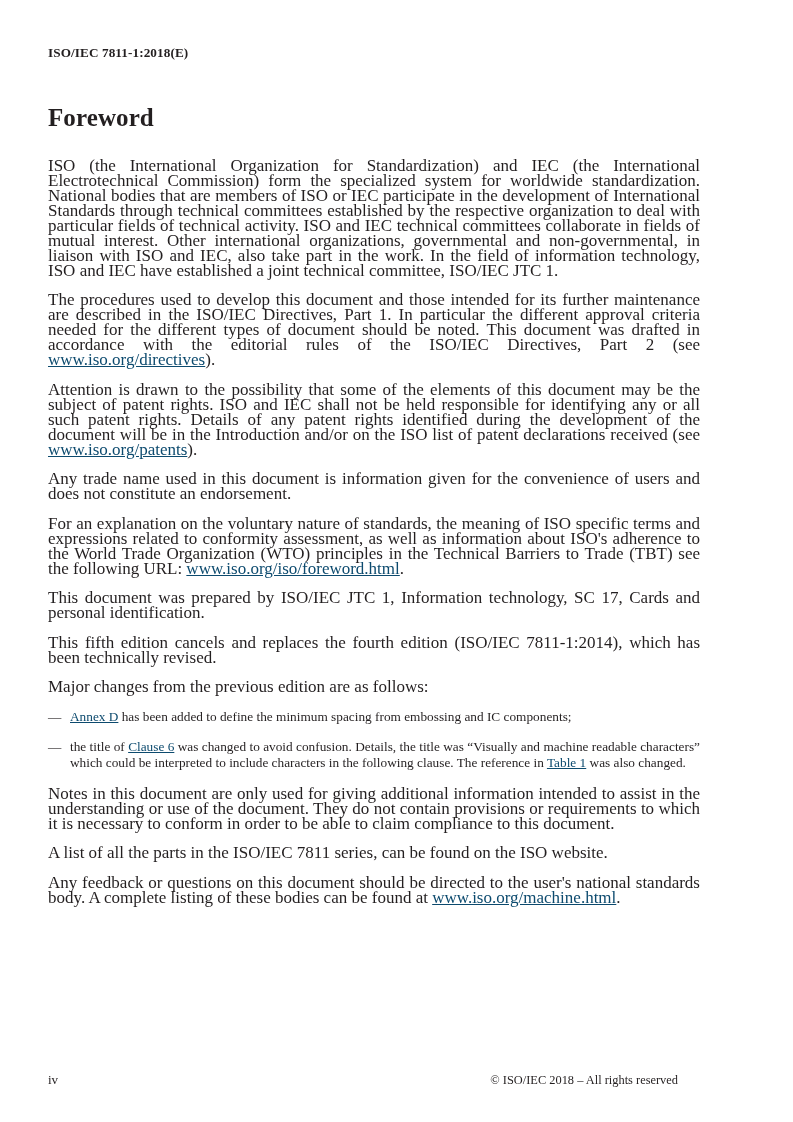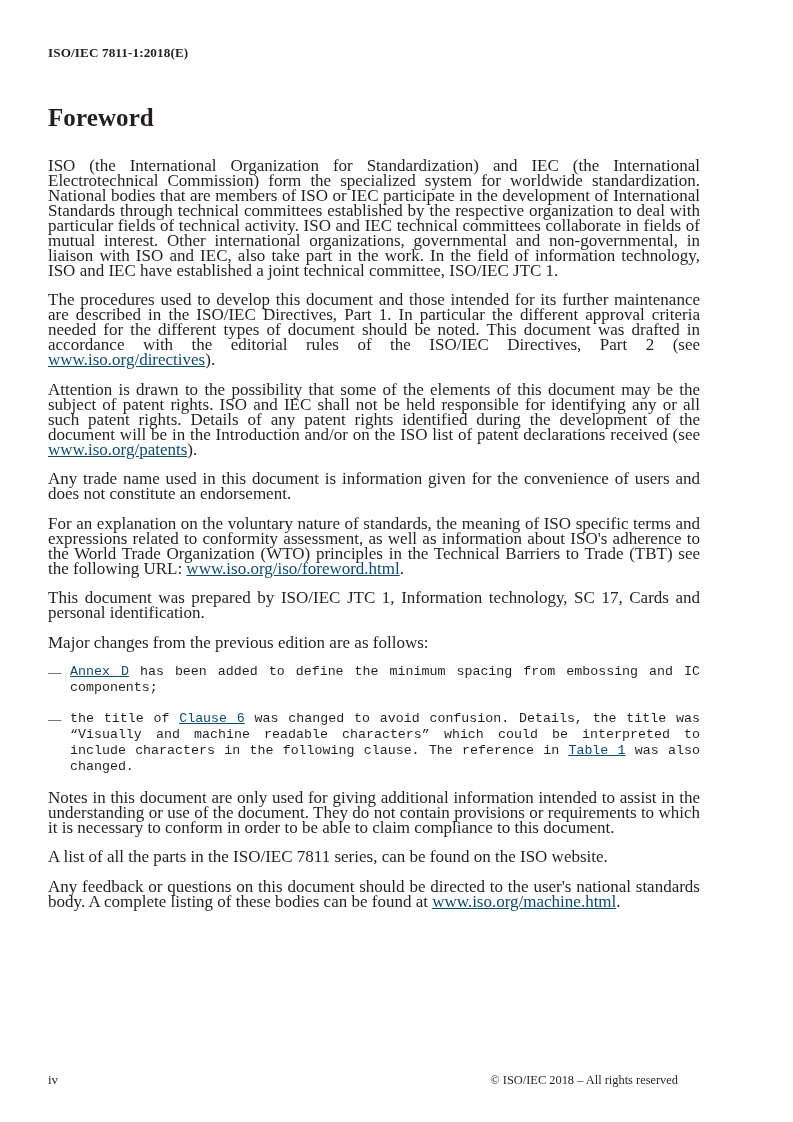--- a/index.html
+++ b/index.html
@@ -66,21 +66,20 @@
   }
   .dash-item .dash-marker {
     width: 22px;
     flex: 0 0 22px;
     text-align: left;
   }
   .dash-item .dash-text {
     flex: 1 1 auto;
     text-align: justify;
     text-justify: inter-word;
-    font-family: Liberation Mono, monospace;
   }
   a.doc-link,
   .doc-link {
     color: #0c4a6e;
     text-decoration: underline;
     text-underline-offset: 1px;
   }
   .ital {
   }
   .footer {
@@ -118,20 +117,21 @@
     <p class="para"><span>The procedures used to develop this document and those intended for its further maintenance are described in the ISO/IEC Directives, Part 1.  In particular the different approval criteria needed for the different types of document should be noted.  This document was drafted in accordance with the editorial rules of the ISO/IEC Directives, Part 2 (see </span><a class="doc-link" href="#">www.iso.org/directives</a><span>).</span></p>
 
     <p class="para"><span>Attention is drawn to the possibility that some of the elements of this document may be the subject of patent rights. ISO and IEC shall not be held responsible for identifying any or all such patent rights.  Details of any patent rights identified during the development of the document will be in the Introduction and/or on the ISO list of patent declarations received (see </span><a class="doc-link" href="#">www.iso.org/patents</a><span>).</span></p>
 
     <p class="para">Any trade name used in this document is information given for the convenience of users and does not constitute an endorsement.</p>
 
     <p class="para"><span>For an explanation on the voluntary nature of standards, the meaning of ISO specific terms and expressions related to conformity assessment, as well as information about ISO's adherence to the World Trade Organization (WTO) principles in the Technical Barriers to Trade (TBT) see the following URL: </span><a class="doc-link" href="#">www.iso.org/iso/foreword.html</a><span>.</span></p>
 
     <p class="para"><span>This document was prepared by ISO/IEC JTC 1, </span><span class="ital">Information technology</span><span>, SC 17, </span><span class="ital">Cards and personal identification</span><span>.</span></p>
 
+    <p class="para">This fifth edition cancels and replaces the fourth edition (ISO/IEC 7811-1:2014), which has been technically revised.</p>
 
     <p class="para">Major changes from the previous edition are as follows:</p>
 
     <div class="dash-item">
       <span class="dash-marker">—</span>
       <span class="dash-text"><a class="doc-link" href="#">Annex D</a><span> has been added to define the minimum spacing from embossing and IC components;</span></span>
     </div>
 
     <div class="dash-item">
       <span class="dash-marker">—</span>

